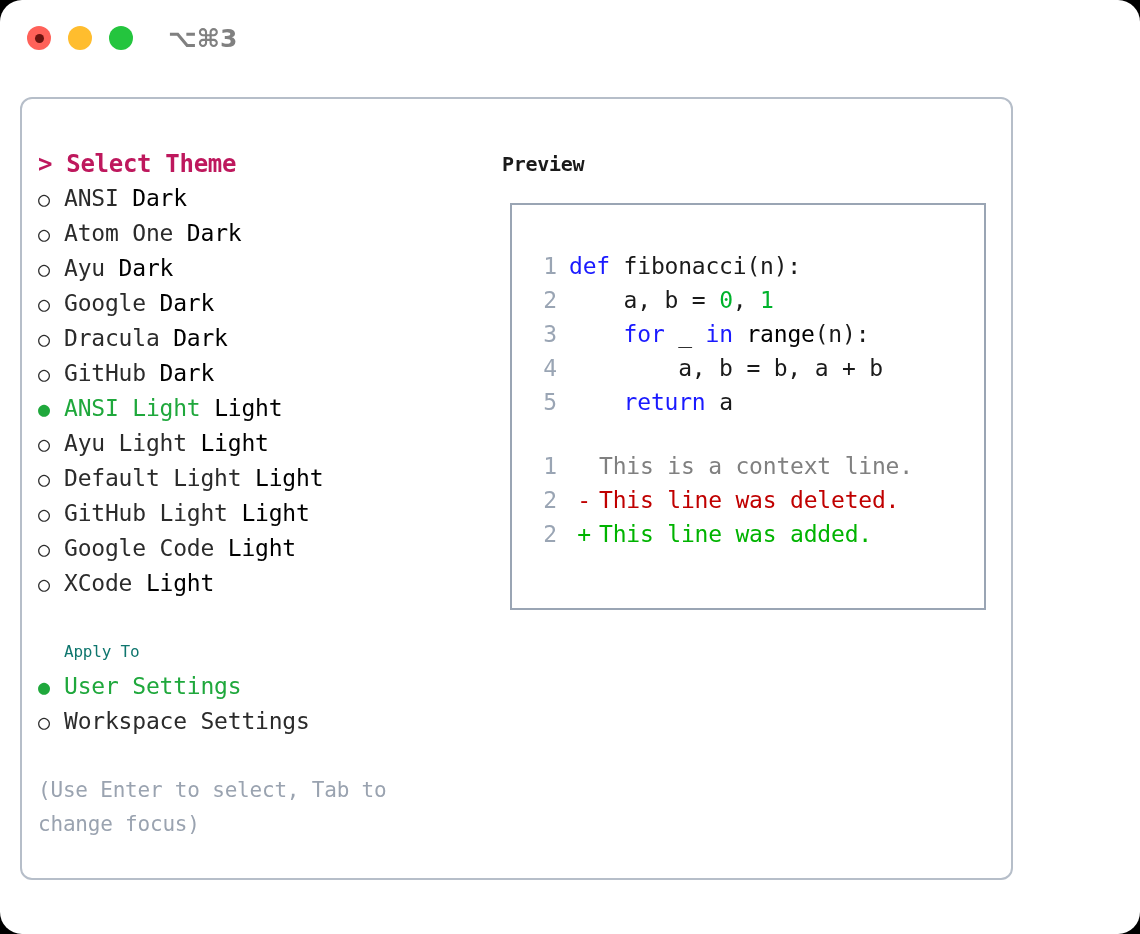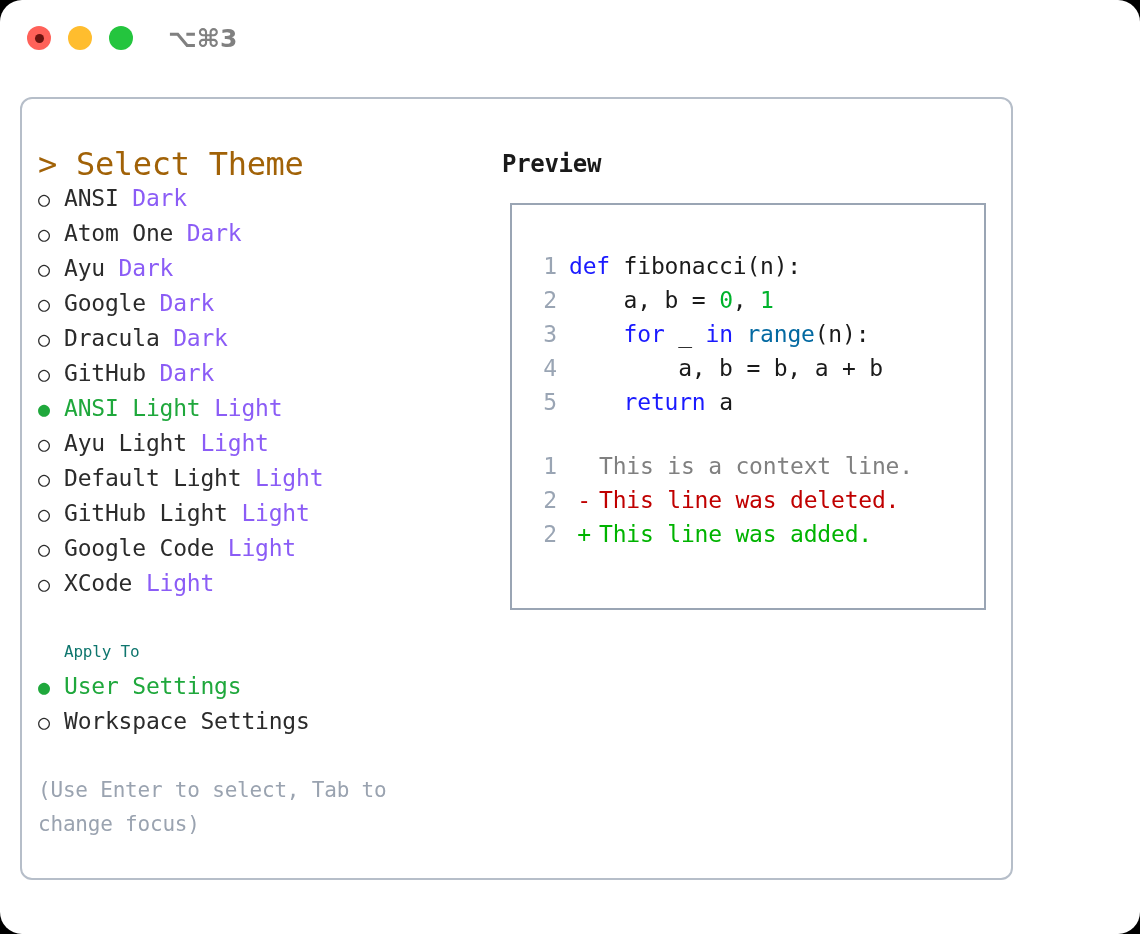--- a/index.html
+++ b/index.html
@@ -84,23 +84,23 @@
     width: 100%; height: 100%;
   }
 
   
   .left-col {
     position: absolute;
     left: 16px; top: 48px;
     width: 450px;
   }
   .section-header {
-    font-size: 32px;
-    font-weight: 400;
-    color: #a16207;
+    font-size: 24px;
+    font-weight: 700;
+    color: #be185d;
     line-height: 34px;
     white-space: pre;
     letter-spacing: -0.3px;
   }
   .theme-list { margin-top: 0px; }
 
   .theme-row {
     display: flex;
     align-items: baseline;
     line-height: 34px;
@@ -111,21 +111,21 @@
   .bullet {
     display: inline-block;
     width: 26px;
     flex: 0 0 26px;
     color: #2b2b2b;
     font-size: 20px;
   }
   .bullet.selected { color: #1fa83c; }
   .theme-name { color: #2b2b2b; }
   .theme-row.selected .theme-name { color: #1fa83c; }
-  .theme-variant { color: #8b5cf6; }
+  .theme-variant { color: #000000; }
 
   .apply-block { margin-top: 34px; }
   .apply-header {
     font-size: 16px;
     color: #0f766e;
     line-height: 34px;
     padding-left: 26px;
     white-space: pre;
     letter-spacing: -0.2px;
   }
@@ -149,21 +149,21 @@
     letter-spacing: -0.2px;
   }
 
   
   .right-col {
     position: absolute;
     left: 480px; top: 48px;
     width: 490px;
   }
   .preview-title {
-    font-size: 24px;
+    font-size: 20px;
     font-weight: 700;
     color: #1a1a1a;
     line-height: 34px;
     letter-spacing: -0.3px;
   }
   .preview-box {
     margin-top: 22px;
     margin-left: 8px;
     width: 476px;
     height: 407px;
@@ -185,21 +185,21 @@
     display: inline-block;
     width: 30px;
     flex: 0 0 30px;
     text-align: right;
     color: #9aa5b4;
     margin-right: 12px;
   }
   .code-text { white-space: pre; }
 
   .tok-kw   { color: #1a1aff; }
-  .tok-fn   { color: #0369a1; }
+  .tok-fn   { color: #000000; }
   .tok-num  { color: #00b32c; }
   .tok-id   { color: #1a1a1a; }
 
   .diff-area {
     position: absolute;
     left: 15px; top: 244px;
     font-size: 23px;
     line-height: 34px;
     white-space: pre;
     letter-spacing: -0.2px;

